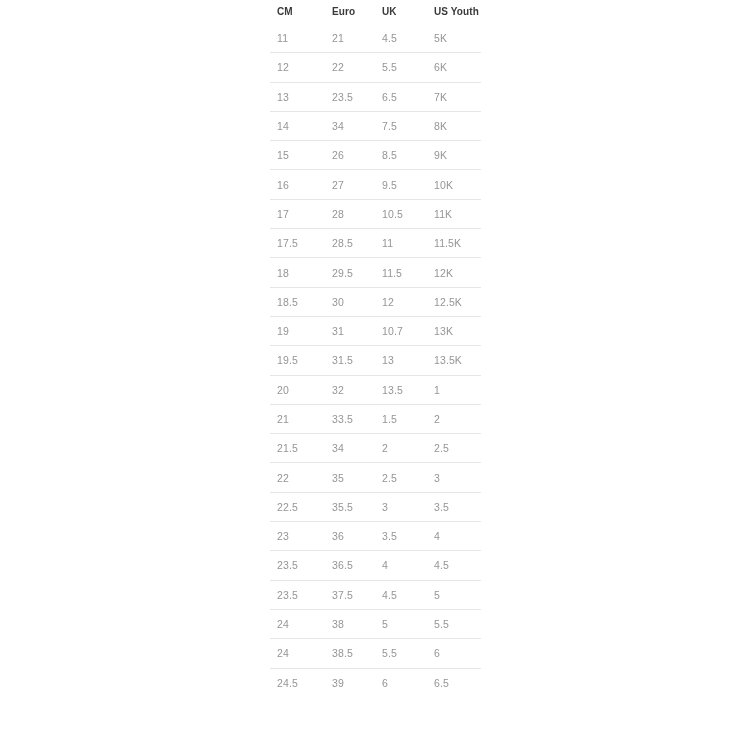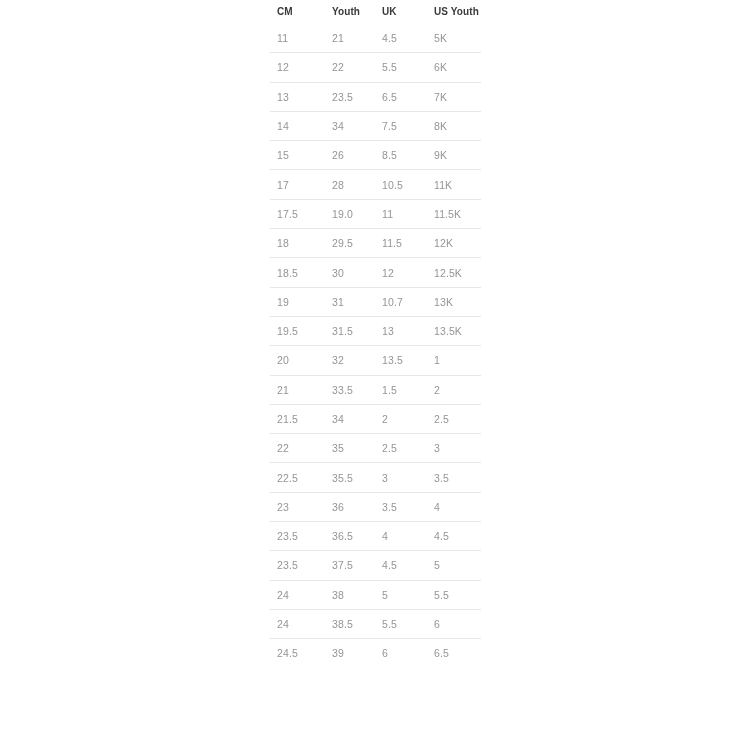--- a/index.html
+++ b/index.html
@@ -69,21 +69,21 @@
   <table class="size-table">
     <colgroup>
       <col class="c-cm">
       <col class="c-euro">
       <col class="c-uk">
       <col class="c-usy">
     </colgroup>
     <thead>
       <tr>
         <th>CM</th>
-        <th>Youth</th>
+        <th>Euro</th>
         <th>UK</th>
         <th>US Youth</th>
       </tr>
     </thead>
     <tbody id="table-body">
         <tr>
           <td>11</td>
           <td>21</td>
           <td>4.5</td>
           <td>5K</td>
@@ -106,28 +106,34 @@
           <td>7.5</td>
           <td>8K</td>
         </tr>
         <tr>
           <td>15</td>
           <td>26</td>
           <td>8.5</td>
           <td>9K</td>
         </tr>
         <tr>
+          <td>16</td>
+          <td>27</td>
+          <td>9.5</td>
+          <td>10K</td>
+        </tr>
+        <tr>
           <td>17</td>
           <td>28</td>
           <td>10.5</td>
           <td>11K</td>
         </tr>
         <tr>
           <td>17.5</td>
-          <td>19.0</td>
+          <td>28.5</td>
           <td>11</td>
           <td>11.5K</td>
         </tr>
         <tr>
           <td>18</td>
           <td>29.5</td>
           <td>11.5</td>
           <td>12K</td>
         </tr>
         <tr>

